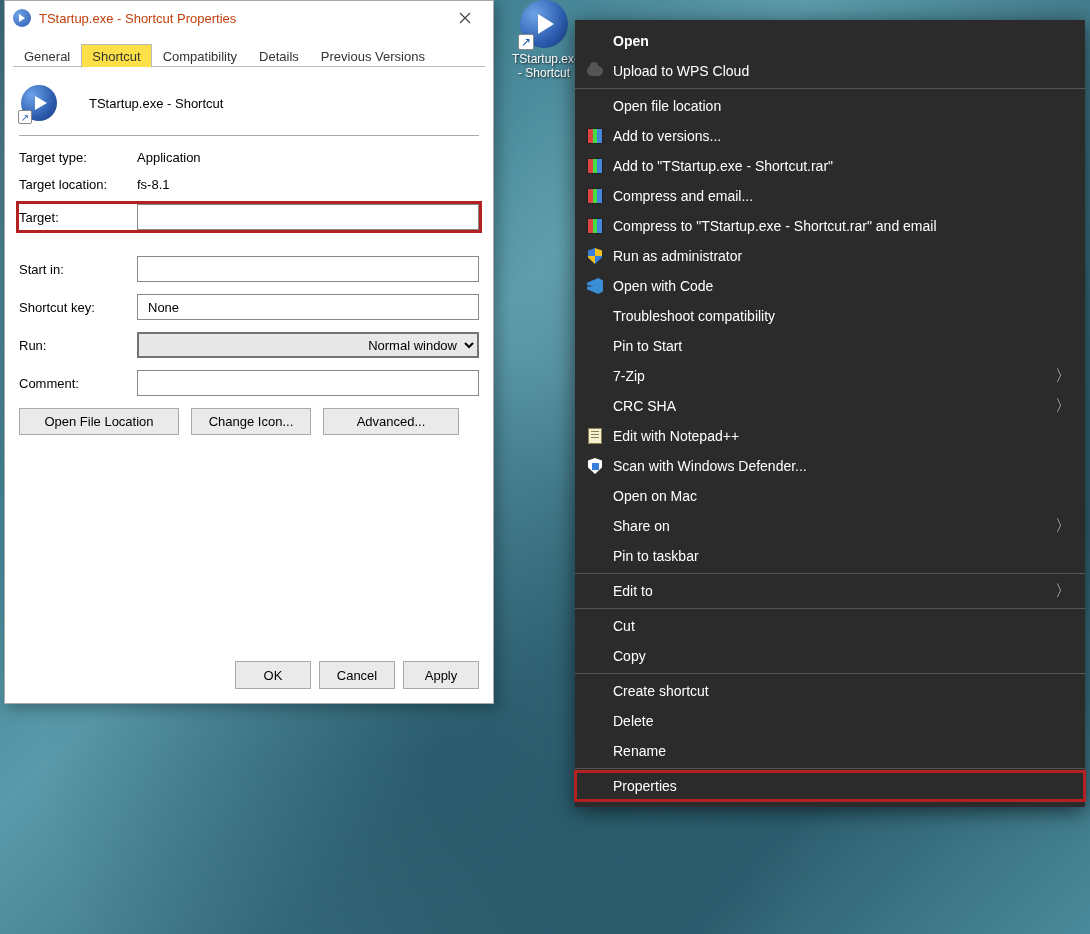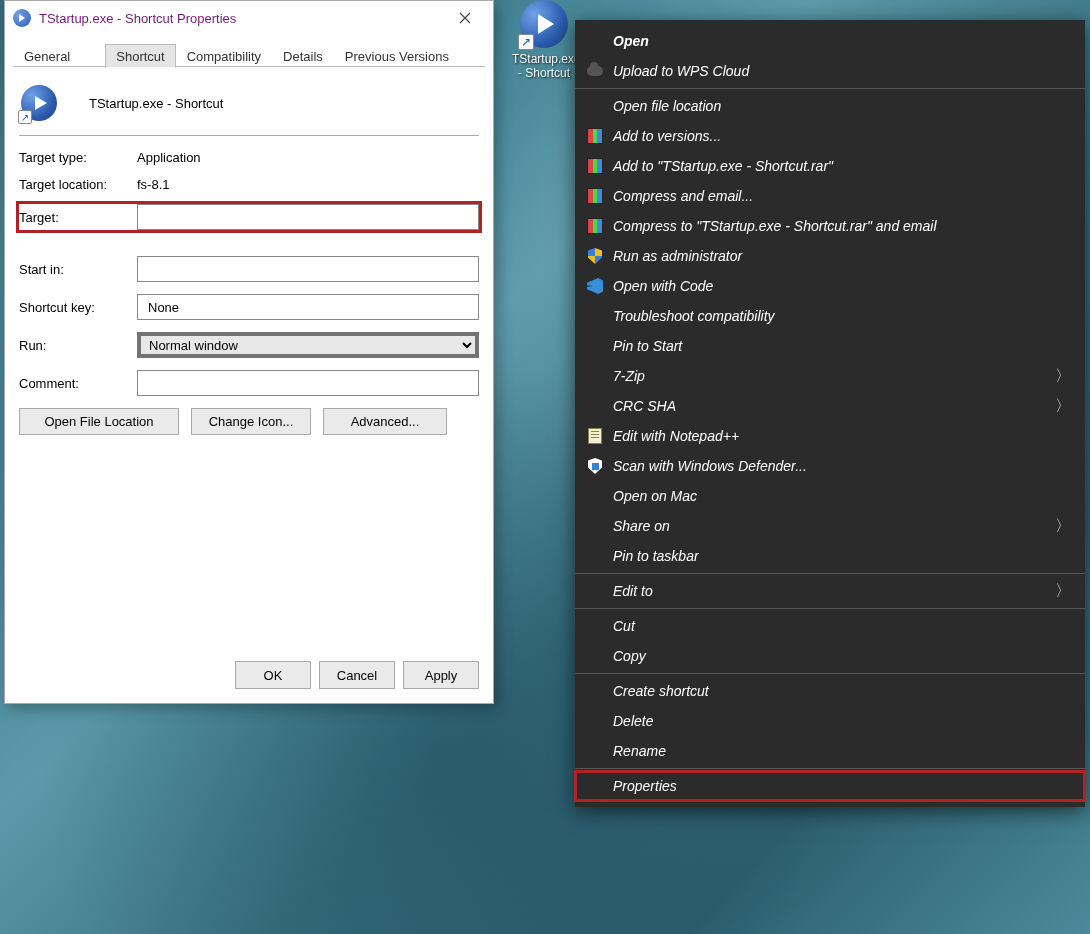--- a/index.html
+++ b/index.html
@@ -27,61 +27,61 @@
 .shortcut-arrow { position:absolute; bottom:-2px; left:-2px; width:16px; height:16px; background:#fff; border:1px solid #888; border-radius:2px; display:flex; align-items:center; justify-content:center; font-size:12px; color:#1a5cb0; }
 .desktop-shortcut .lbl { text-shadow:1px 1px 2px rgba(0,0,0,0.8); line-height:14px; white-space:pre-line; }
 
 
 .dialog { position:absolute; left:4px; top:0; width:490px; height:704px; background:#fff; border:1px solid #aaa; box-shadow:4px 4px 14px rgba(0,0,0,0.3); display:flex; flex-direction:column; }
 .titlebar { height:34px; display:flex; align-items:center; padding:0 8px; background:#fff; border-bottom:none; }
 .titlebar .ticon { width:18px; height:18px; border-radius:50%;
   background:radial-gradient(circle at 30% 30%,#6fa3e8,#2d5db0); margin-right:8px; position:relative; }
 .titlebar .ticon::before { content:""; position:absolute; left:6px; top:5px; width:0; height:0;
   border-left:6px solid #fff; border-top:4px solid transparent; border-bottom:4px solid transparent; }
-.titlebar .title { flex:1; font-size:13px; color:#701a75; }
+.titlebar .title { flex:1; font-size:13px; color:#c2410c; }
 .titlebar .close { width:40px; height:30px; display:flex; align-items:center; justify-content:center; color:#444; font-size:16px; cursor:pointer; }
 
 .tabs { display:flex; align-items:flex-end; height:26px; margin:6px 8px 0; position:relative; }
 .tabs::after { content:""; position:absolute; left:0; right:0; bottom:0; height:1px; background:#bbb; }
 .tab { padding:4px 10px 3px; font-size:13px; color:#333; border:1px solid transparent; border-bottom:none; position:relative; z-index:1; cursor:pointer; }
-.tab.active { background:#e5e5e5; border-color:#bbb; border-bottom:1px solid #fff; margin-bottom:-1px; z-index:2;margin-left:24px; }
+.tab.active { background:#fde047; border-color:#bbb; border-bottom:1px solid #fff; margin-bottom:-1px; z-index:2; }
 
 .tab-body { flex:1; padding:12px 14px; font-size:13px; color:#000; }
 .header-row { display:flex; align-items:center; padding:6px 0 14px; border-bottom:1px solid #aaa; margin-bottom:14px; }
 .header-row .bigicon { width:36px; height:36px; border-radius:50%;
   background:radial-gradient(circle at 30% 30%,#6fa3e8,#2d5db0 60%,#1a3a7a); position:relative; margin-right:32px; margin-left:2px; }
 .header-row .bigicon::before { content:""; position:absolute; left:14px; top:11px; width:0; height:0;
   border-left:12px solid #fff; border-top:7px solid transparent; border-bottom:7px solid transparent; }
 .header-row .bigicon .sarrow { position:absolute; bottom:-3px; left:-3px; width:14px; height:14px; background:#fff; border:1px solid #888; border-radius:2px; display:flex; align-items:center; justify-content:center; font-size:10px; color:#1a5cb0; }
 .header-row .name { font-size:13px; }
 
 .field-row { display:flex; align-items:center; margin-bottom:12px; }
 .field-row .lbl { width:118px; }
 .field-row .val { flex:1; }
 .field-row input[type=text] { width:100%; height:26px; border:1px solid #888; padding:0 10px; font-size:13px; font-family:inherit; }
-.field-row select { width:100%; height:26px; border:4px solid #737373; padding:0 4px; font-size:13px; background:#e8e8e8; font-family:inherit; }
+.field-row select { width:100%; height:26px; border:2px solid #737373; padding:0 4px; font-size:13px; background:#e8e8e8; font-family:inherit;text-align:right; }
 .highlight-red { outline:3px solid #b22222; outline-offset:0px; }
 
 .button-row { display:flex; gap:12px; margin-top:6px; }
 .button-row .btn, .footer .btn { border:1px solid #aaa; background:#eaeaea; font-size:13px; cursor:pointer; font-family:inherit; }
 .button-row .btn { flex:0 0 auto; padding:5px 14px; }
 .button-row .btn:nth-child(1){ width:160px; }
 .button-row .btn:nth-child(2){ width:120px; }
-.button-row .btn:nth-child(3){ width:124px; }
+.button-row .btn:nth-child(3){ width:136px; }
 
 .footer { display:flex; justify-content:flex-end; gap:8px; padding:10px 14px 14px; }
 .footer .btn { width:76px; height:28px; }
 
 
 .ctxmenu { position:absolute; left:575px; top:20px; width:510px; background:#2b2b2b; color:#fff; font-size:14px; box-shadow:0 4px 20px rgba(0,0,0,0.6); padding:4px 0; }
 .ctxmenu .group { border-bottom:1px solid #555; padding:2px 0; }
 .ctxmenu .group:last-child { border-bottom:none; }
 .ctxmenu .item { display:flex; align-items:center; height:30px; padding:0 14px 0 10px; cursor:pointer; position:relative; }
 .ctxmenu .item .micon { width:20px; height:20px; margin-right:8px; display:flex; align-items:center; justify-content:center; flex-shrink:0; }
-.ctxmenu .item .mlabel { flex:1;font-style:italic; }
+.ctxmenu .item .mlabel { flex:1; }
 .ctxmenu .item.bold .mlabel { font-weight:bold; }
 .ctxmenu .item .chev { color:#ccc; font-size:16px; }
 .ctxmenu .item.highlight-red { outline:3px solid #b22222; outline-offset:-2px; }
 
 
 .ico-books { width:16px; height:16px; background:linear-gradient(to right,#d44 0 33%,#4d4 33% 66%,#48d 66% 100%); border:1px solid #222; }
 .ico-cloud { width:16px; height:10px; background:#555; border-radius:6px; position:relative; }
 .ico-cloud::before{ content:""; position:absolute; left:3px; top:-4px; width:8px; height:8px; background:#555; border-radius:50%; }
 .ico-shield { width:14px; height:16px; background:conic-gradient(#f0c020 0 90deg,#3a7edc 90deg 180deg,#f0c020 180deg 270deg,#3a7edc 270deg 360deg); clip-path:polygon(50% 0,100% 15%,100% 60%,50% 100%,0 60%,0 15%); }
 .ico-shield-def { width:14px; height:16px; background:#fff; clip-path:polygon(50% 0,100% 15%,100% 60%,50% 100%,0 60%,0 15%); display:flex; align-items:center; justify-content:center; }

